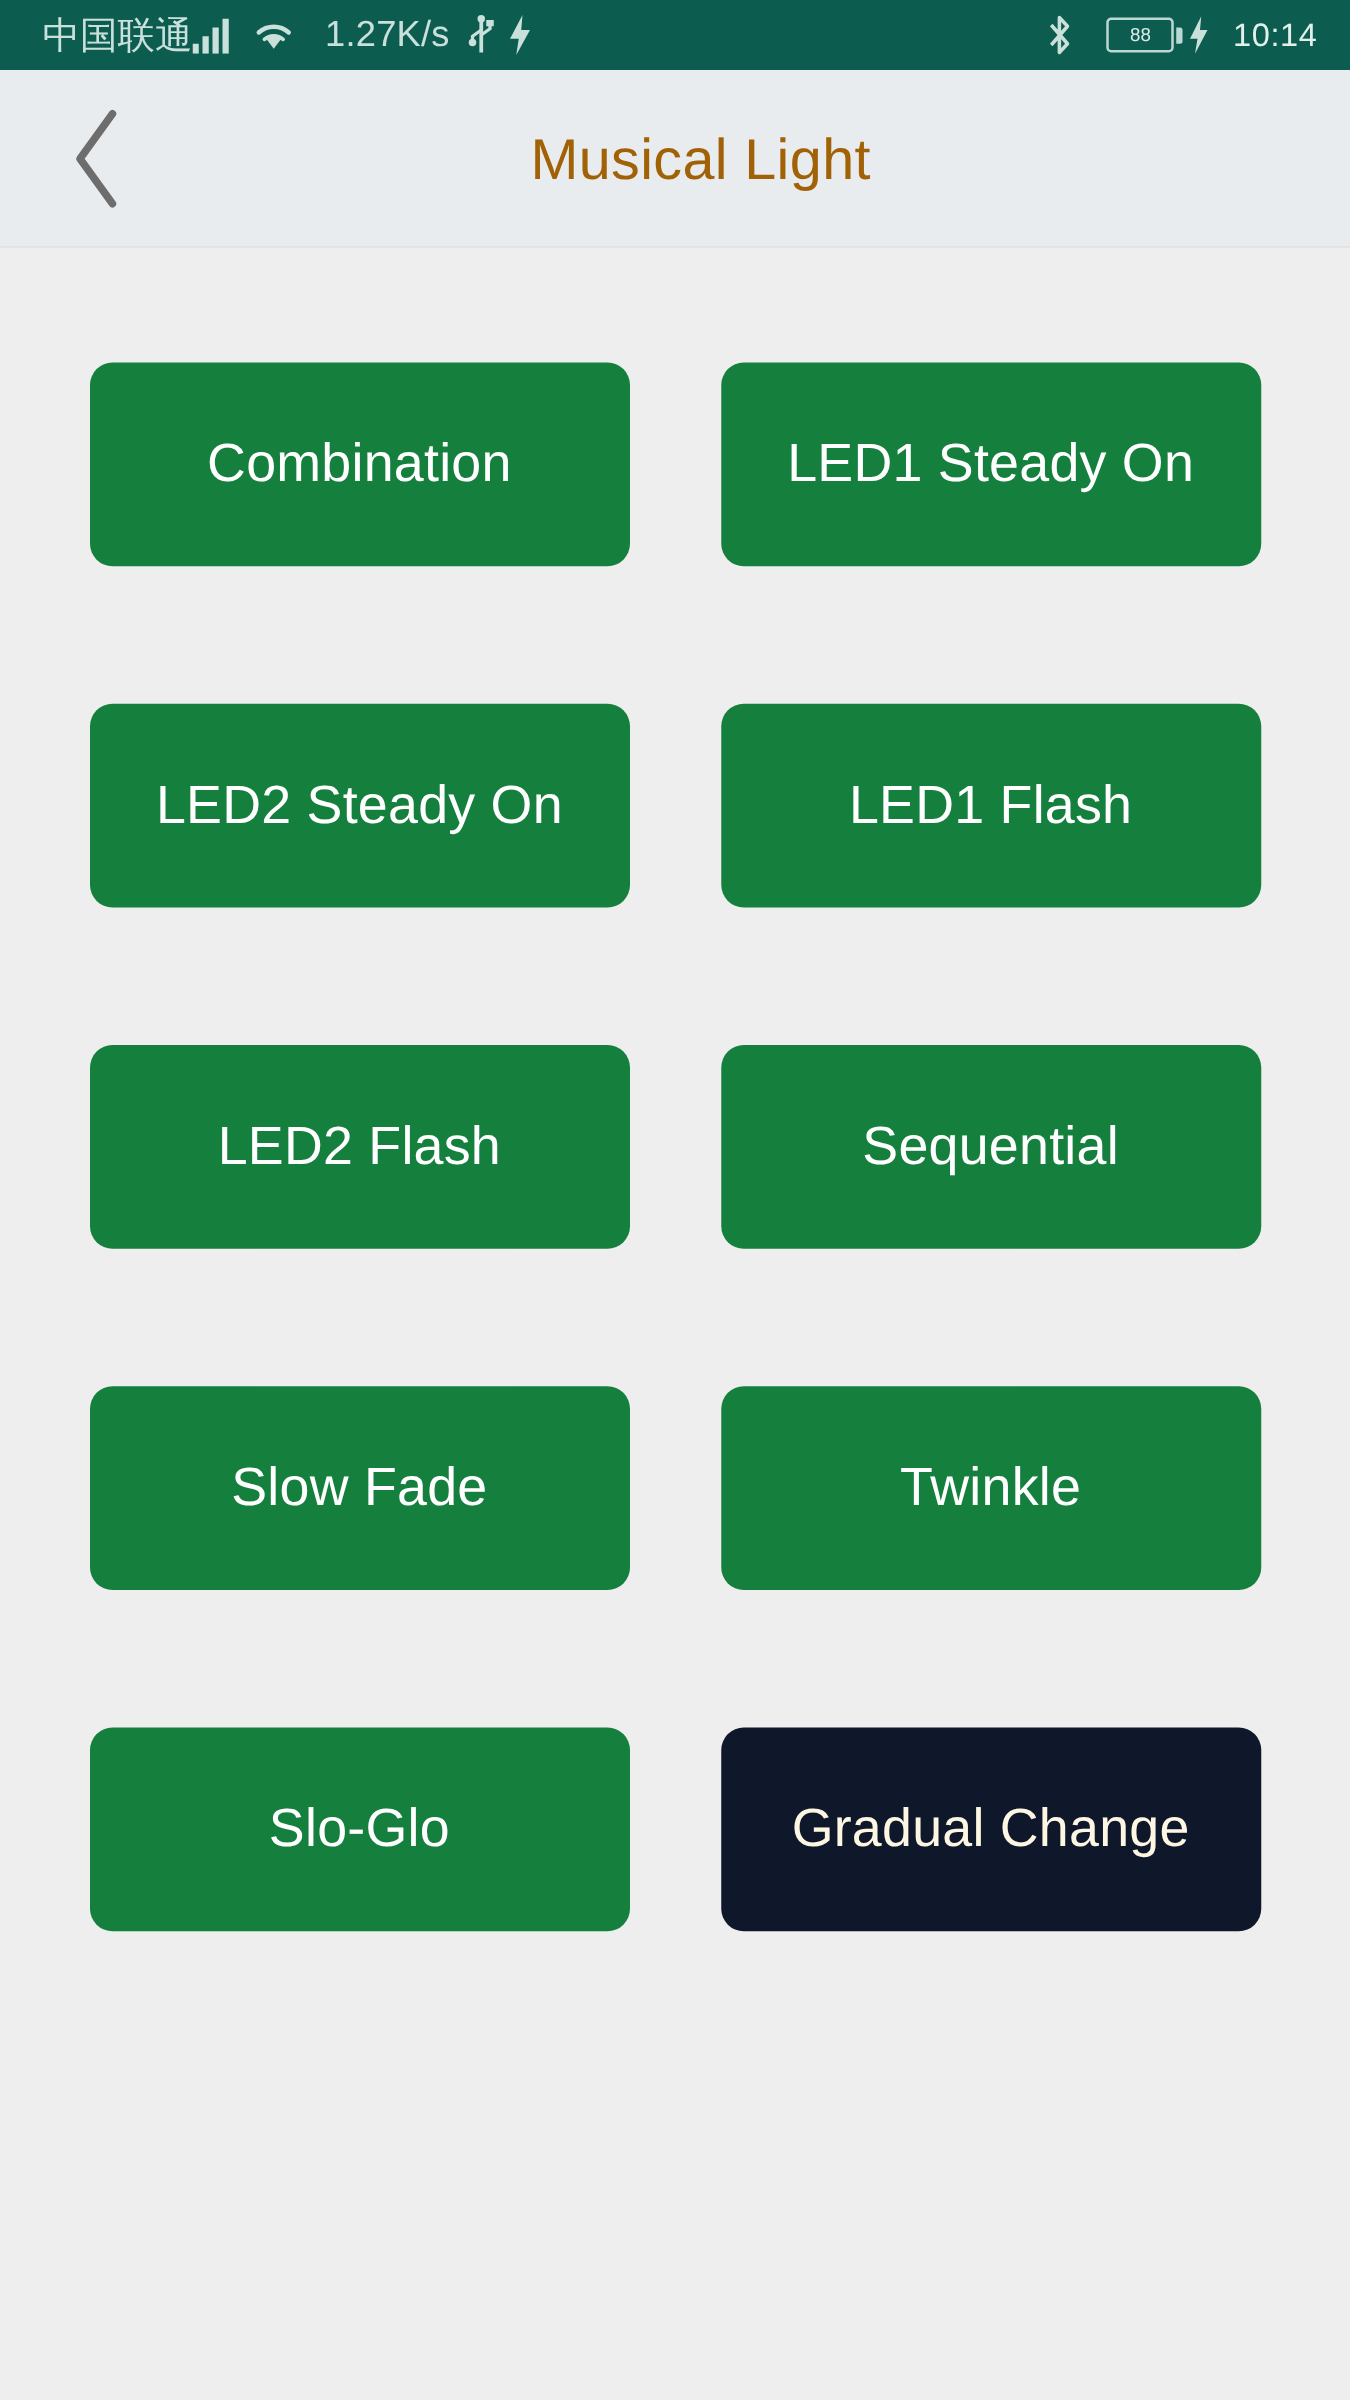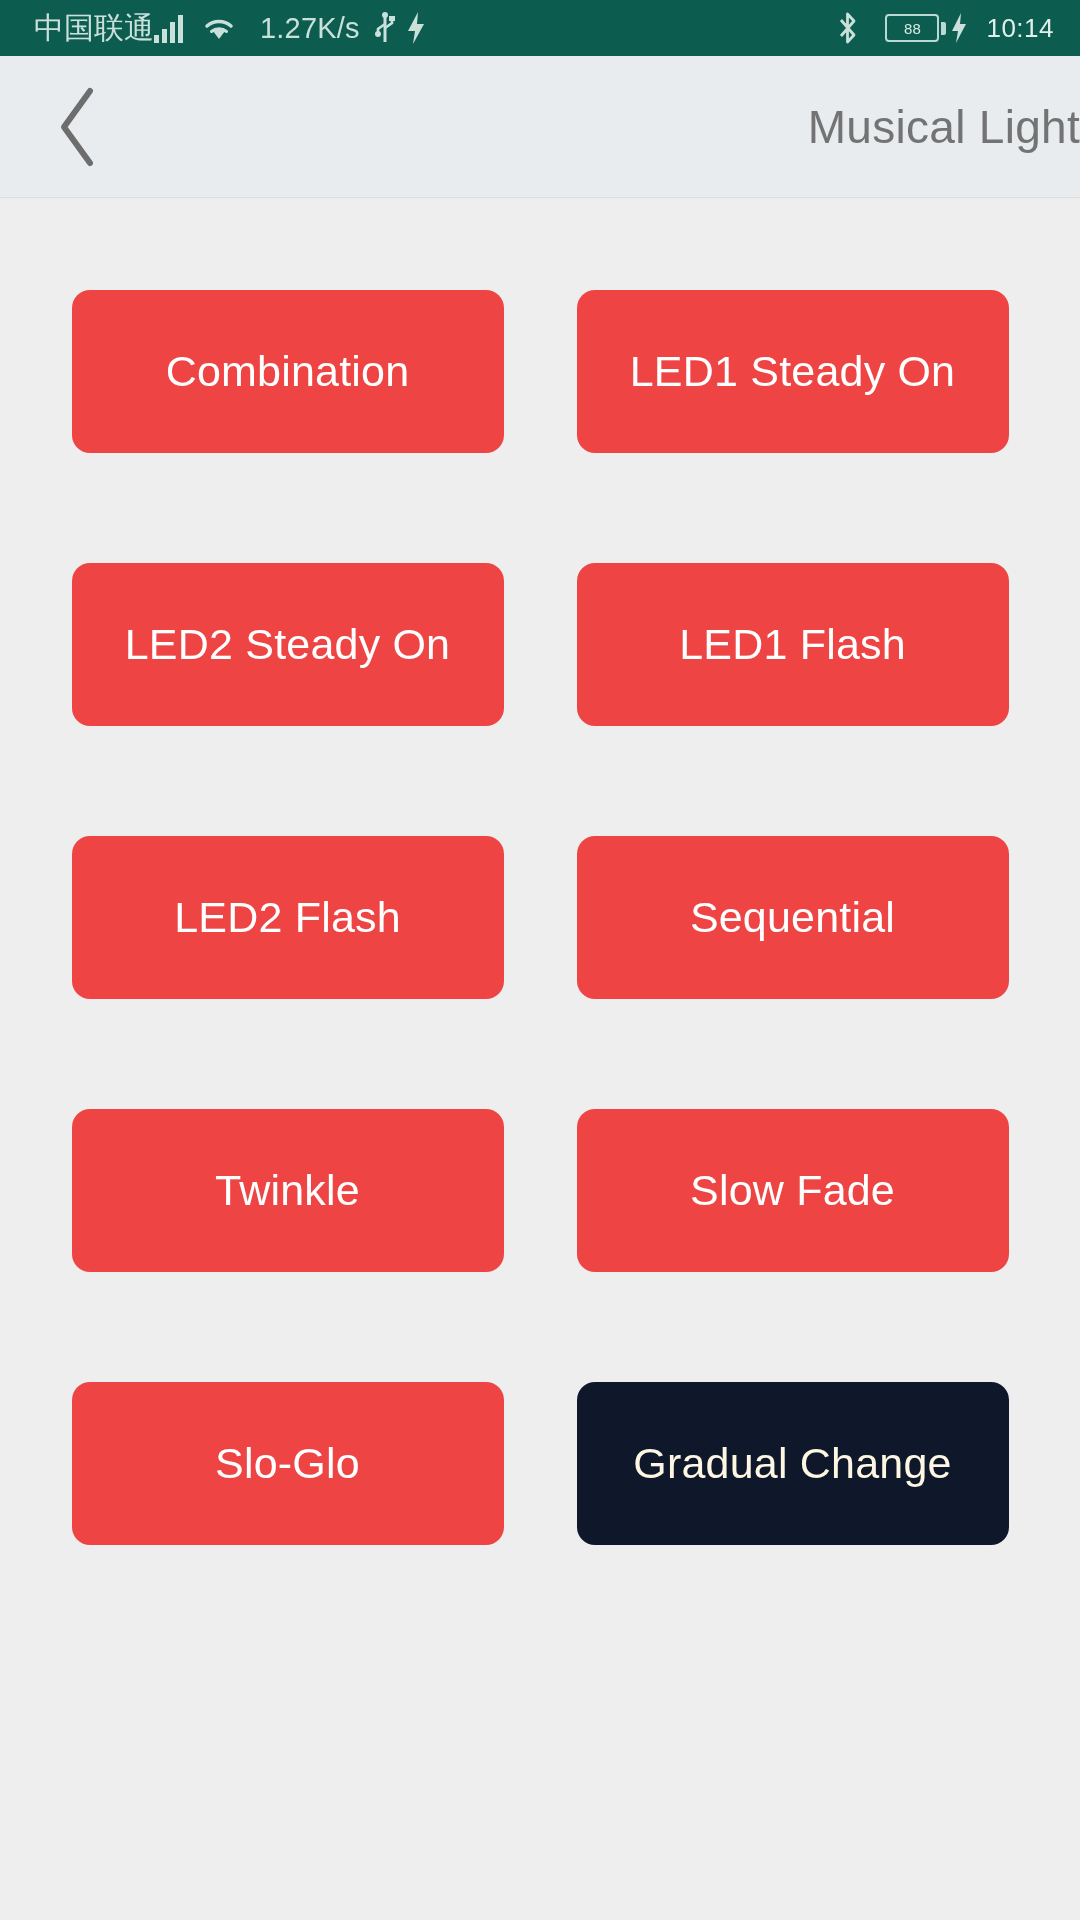--- a/index.html
+++ b/index.html
@@ -97,23 +97,23 @@
     top: 0;
     bottom: 0;
     width: 96px;
     display: flex;
     align-items: center;
     justify-content: center;
     cursor: pointer;
   }
   .appbar-title {
     width: 100%;
-    text-align: right;
+    text-align: center;
     font-size: 46px;
-    color: #737373;
+    color: #a16207;
     font-weight: 400;
     letter-spacing: 0.3px;
     padding-left: 41px;
   }
 
   
   .content {
     background: #eeeeee;
     height: calc(1920px - 56px - 142px);
     box-sizing: border-box;
@@ -130,21 +130,21 @@
   .mode-grid {
     display: grid;
     grid-template-columns: 432px 432px;
     column-gap: 73px;
     row-gap: 110px;
     justify-content: center;
   }
   .mode-btn {
     height: 163px;
     border-radius: 18px;
-    background: #ef4444;
+    background: #15803d;
     color: #ffffff;
     display: flex;
     align-items: center;
     justify-content: center;
     font-size: 43px;
     letter-spacing: 0.2px;
     cursor: pointer;
     user-select: none;
     box-sizing: border-box;
     padding: 0 8px;
@@ -226,18 +226,18 @@
 </div>
 
 <div class="content">
   <div class="mode-grid">
     <div class="mode-btn">Combination</div>
     <div class="mode-btn">LED1 Steady On</div>
     <div class="mode-btn">LED2 Steady On</div>
     <div class="mode-btn">LED1 Flash</div>
     <div class="mode-btn">LED2 Flash</div>
     <div class="mode-btn">Sequential</div>
+    <div class="mode-btn">Slow Fade</div>
     <div class="mode-btn">Twinkle</div>
-    <div class="mode-btn">Slow Fade</div>
     <div class="mode-btn">Slo-Glo</div>
     <div class="mode-btn selected">Gradual Change</div>
   </div>
 </div>
 
 </body></html>

